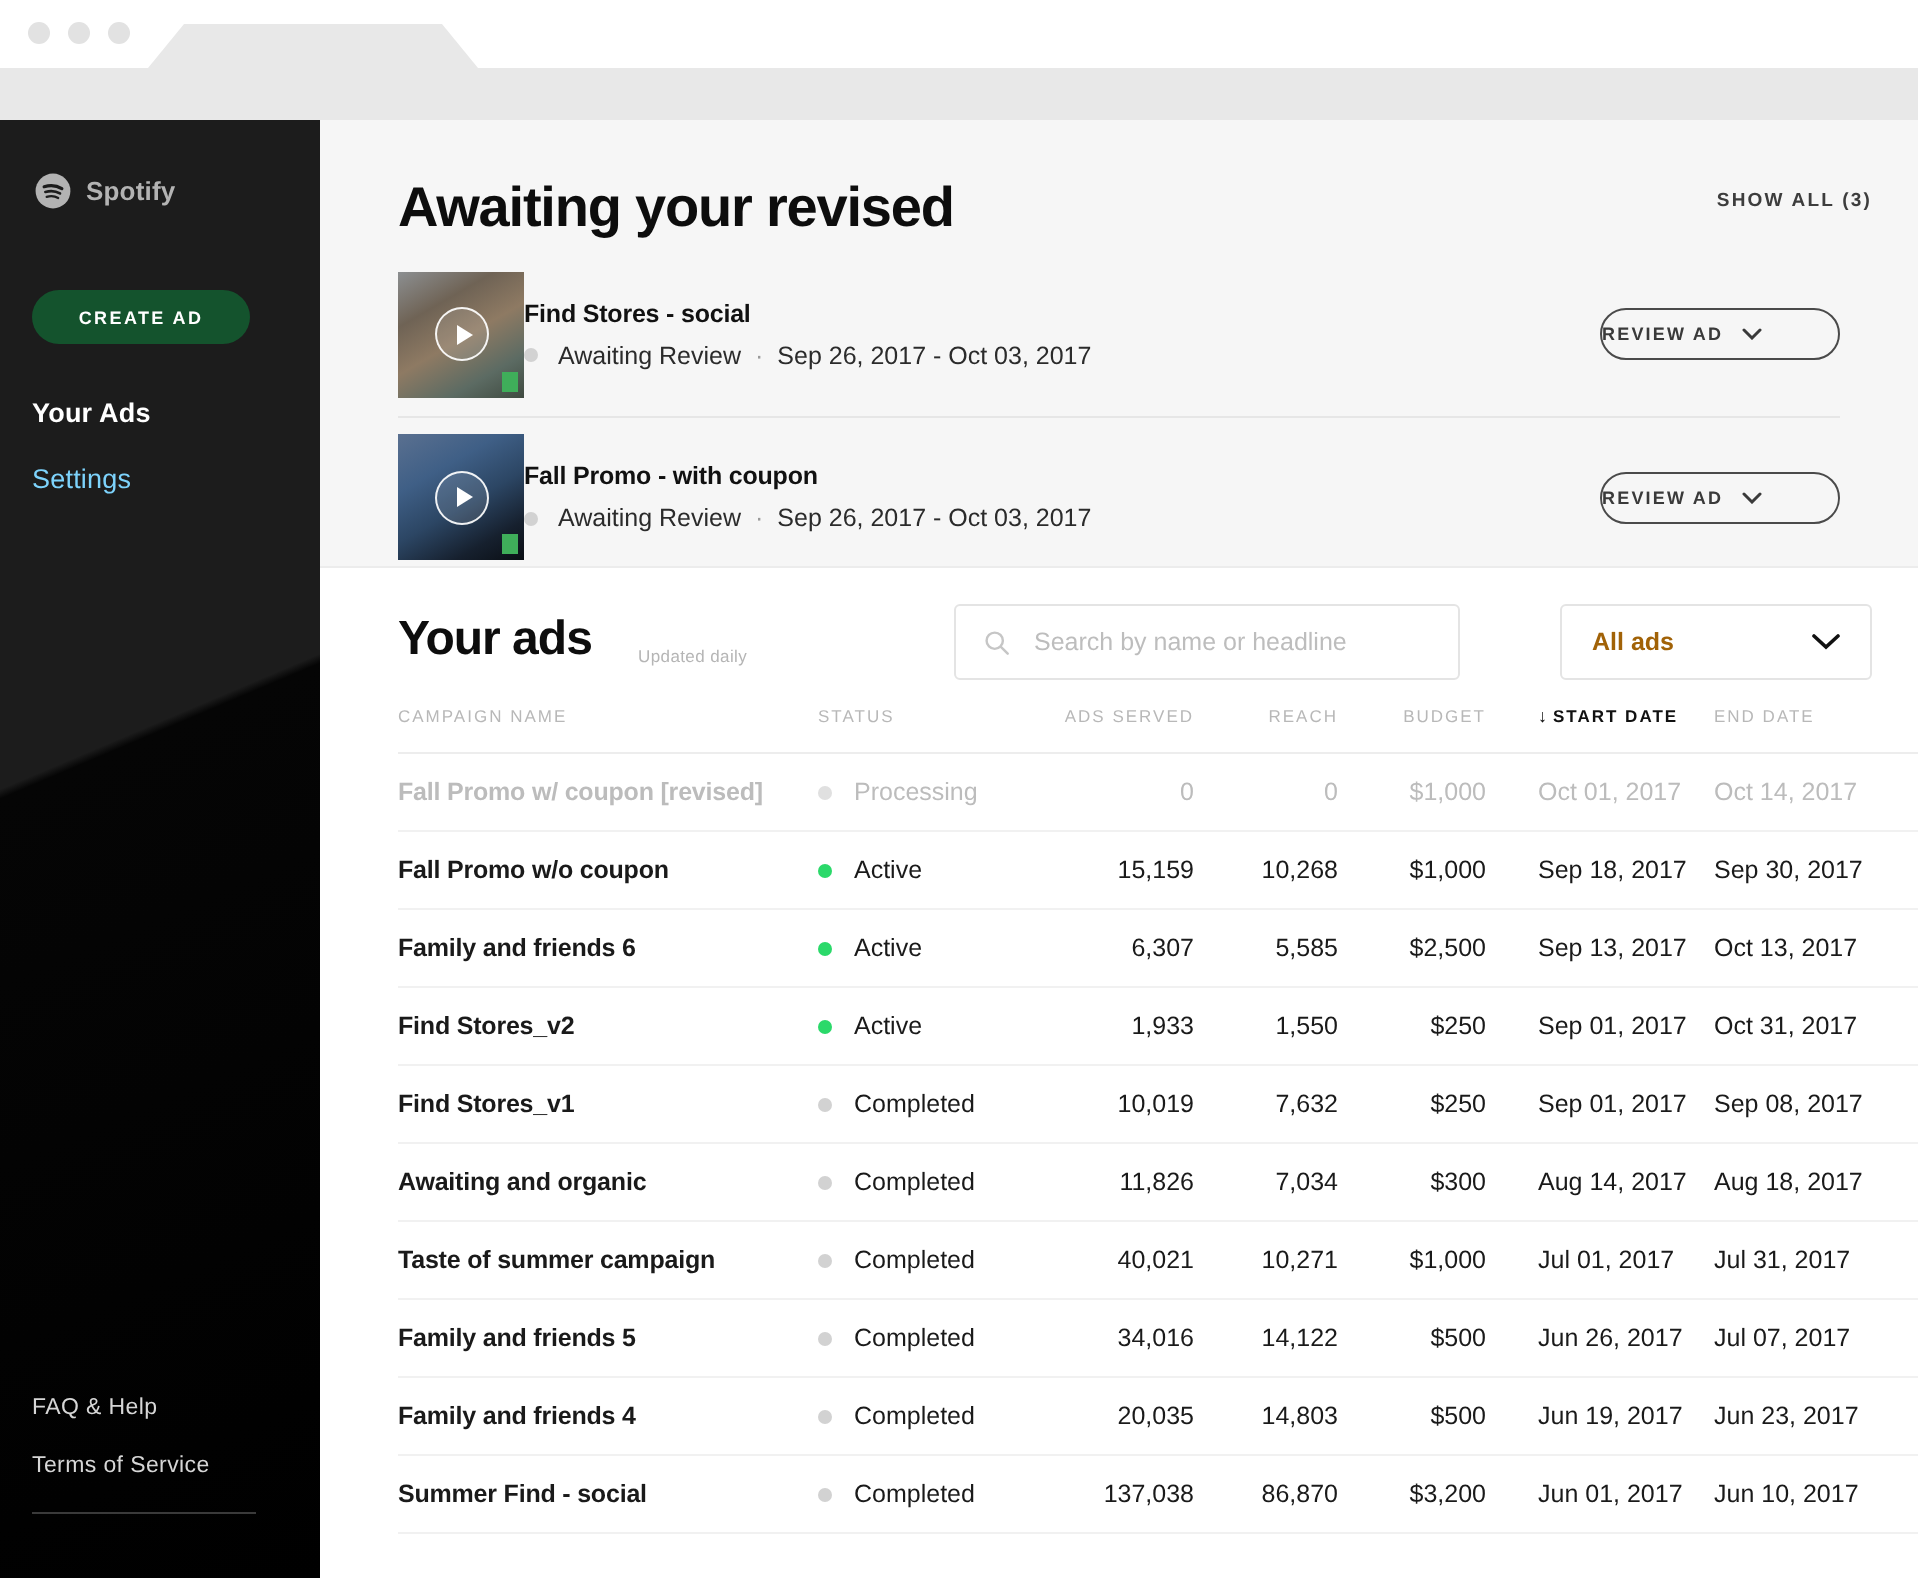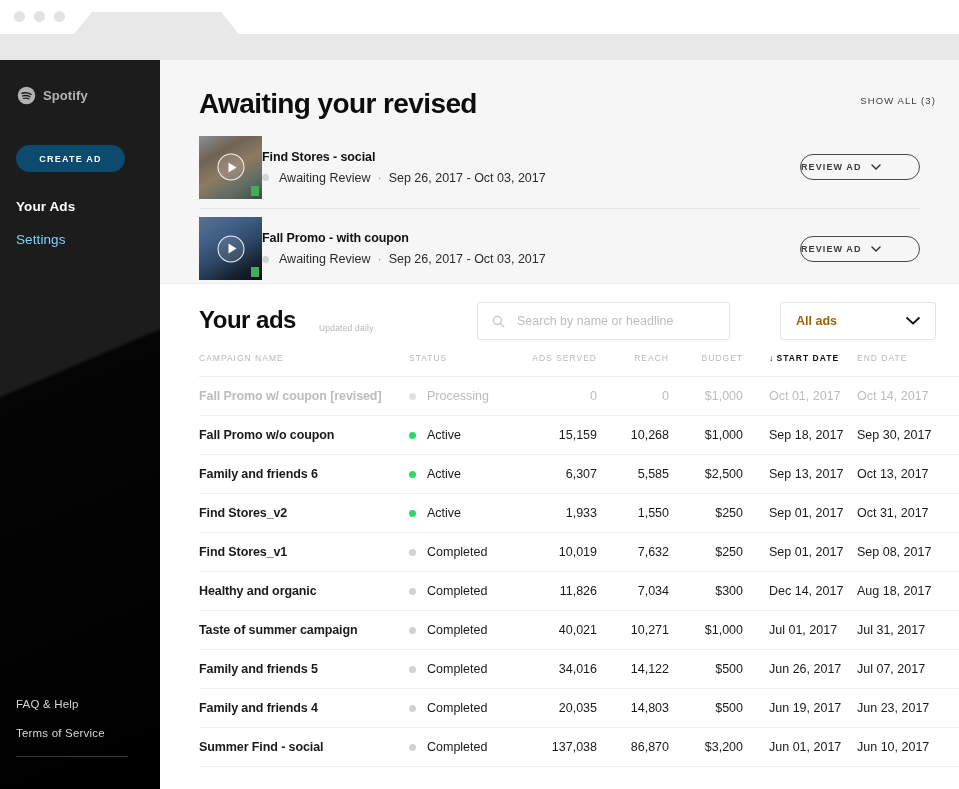--- a/index.html
+++ b/index.html
@@ -42,21 +42,21 @@
   }
   .sidebar-inner { position: relative; width: 160px; height: 729px; }
 
   .brand { position: absolute; top: 26px; left: 17px; display: flex; align-items: center; gap: 7px; }
   .brand-mark { width: 19px; height: 19px; display: block; }
   .brand-name { color: #b3b3b3; font-size: 13px; font-weight: bold; letter-spacing: .1px; }
 
   .create-ad {
     position: absolute; top: 85px; left: 16px;
     width: 109px; height: 27px; border-radius: 14px;
-    background: #0c4a6e; border: none; cursor: pointer;
+    background: #14532d; border: none; cursor: pointer;
     color: #ffffff; font-family: "Liberation Sans", sans-serif;
     font-size: 9px; font-weight: bold; letter-spacing: 1.2px;
   }
 
   .nav { position: absolute; top: 139px; left: 16px; width: 128px; }
   .nav-item {
     display: block; font-size: 13.5px; letter-spacing: .1px;
     margin-bottom: 18px; cursor: pointer;
   }
   .nav-item.active { color: #ffffff; font-weight: bold; }
@@ -93,21 +93,21 @@
   .review-section {
     position: relative; background: #f6f6f6; width: 799px; height: 224px;
     padding: 0; border-bottom: 1px solid #ececec;
   }
   .review-title {
     position: absolute; top: 28px; left: 39px;
     font-size: 28px; font-weight: bold; color: #0d0d0d; letter-spacing: -.6px;
   }
   .show-all {
     position: absolute; top: 35px; right: 23px;
-    font-size: 9.5px; font-weight: normal; letter-spacing: 1.1px; color: #3d3d3d; cursor: pointer;
+    font-size: 9.5px; font-weight: bold; letter-spacing: 1.1px; color: #3d3d3d; cursor: pointer;
   }
   .review-row {
     position: absolute; left: 39px; width: 721px; height: 80px;
     display: flex; align-items: center;
   }
   .review-row.r0 { top: 67px; }
   .review-row.r1 { top: 148px; border-top: 1px solid #e6e6e6; }
   .thumb {
     position: relative; width: 63px; height: 63px; flex: 0 0 auto; overflow: hidden;
   }
@@ -396,31 +396,31 @@
                 </div>
               </td>
               <td class="col-served num">10,019</td>
               <td class="col-reach num">7,632</td>
               <td class="col-budget num">$250</td>
               <td class="col-start">Sep 01, 2017</td>
               <td class="col-end">Sep 08, 2017</td>
               <td class="col-more ellipsis">•••</td>
             </tr>
             <tr>
-              <td class="col-name c-name">Healthy and organic</td>
+              <td class="col-name c-name">Awaiting and organic</td>
               <td class="col-status">
                 <div class="status-cell">
                   <span class="status-dot" style="background: rgb(210, 210, 210);"></span>
                   <span>Completed</span>
                 </div>
               </td>
               <td class="col-served num">11,826</td>
               <td class="col-reach num">7,034</td>
               <td class="col-budget num">$300</td>
-              <td class="col-start">Dec 14, 2017</td>
+              <td class="col-start">Aug 14, 2017</td>
               <td class="col-end">Aug 18, 2017</td>
               <td class="col-more ellipsis">•••</td>
             </tr>
             <tr>
               <td class="col-name c-name">Taste of summer campaign</td>
               <td class="col-status">
                 <div class="status-cell">
                   <span class="status-dot" style="background: rgb(210, 210, 210);"></span>
                   <span>Completed</span>
                 </div>

